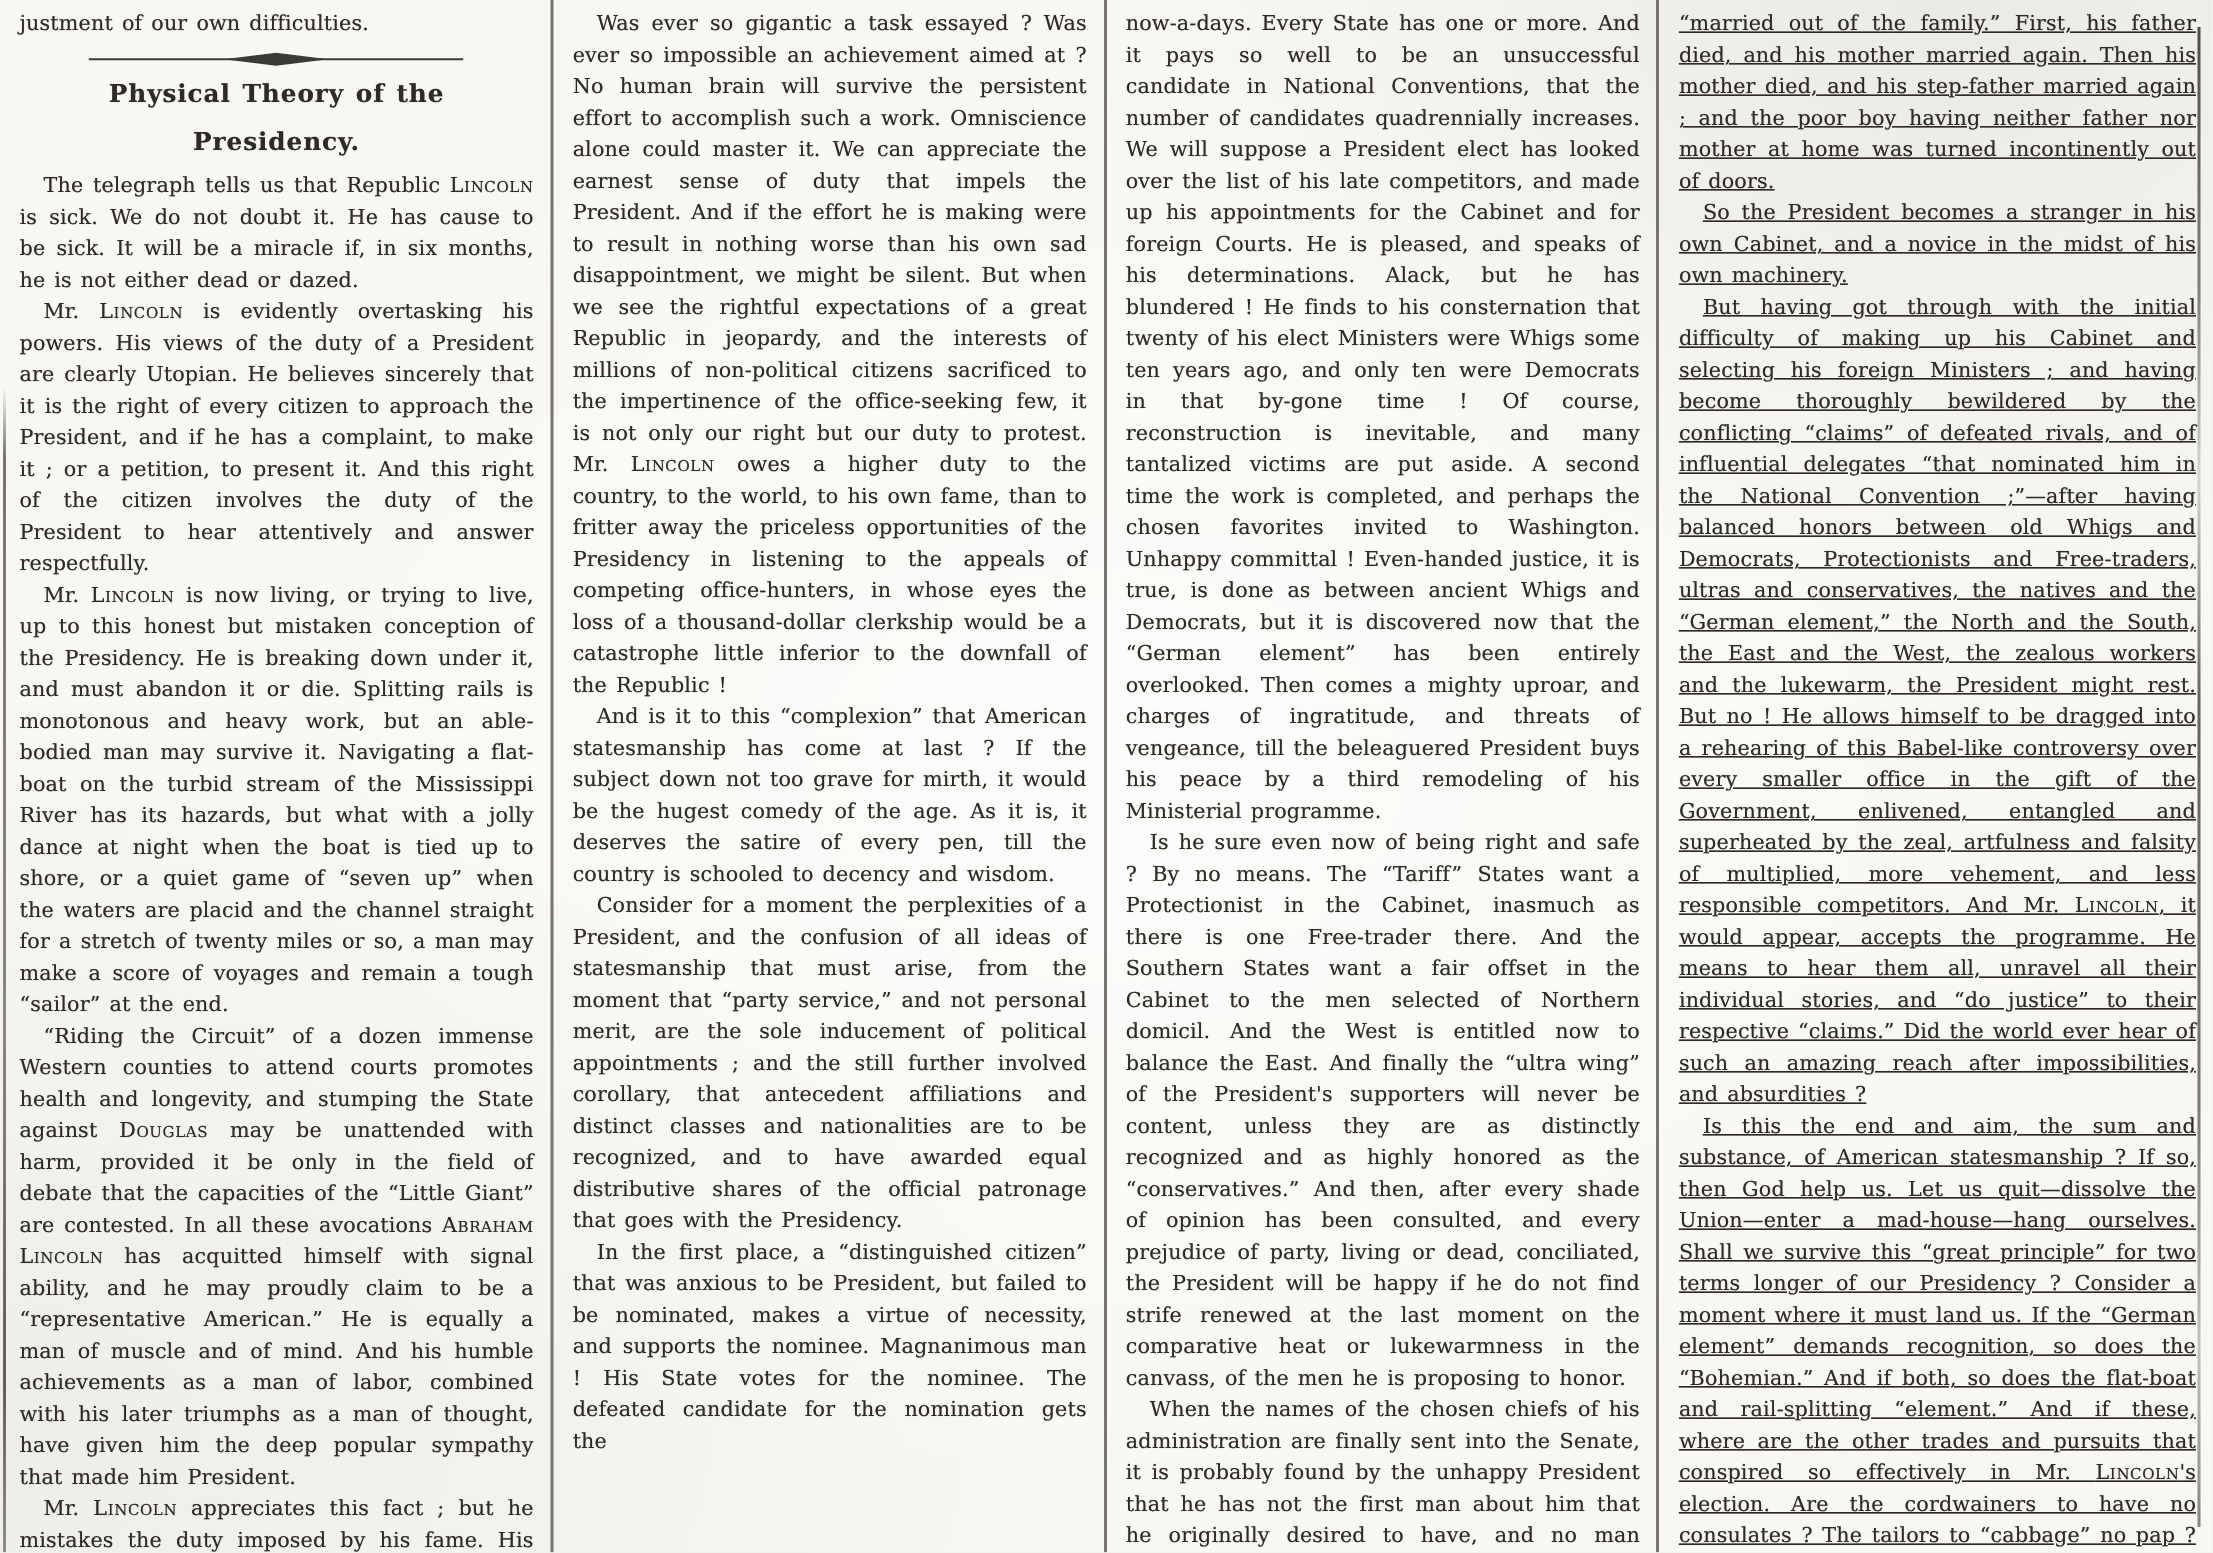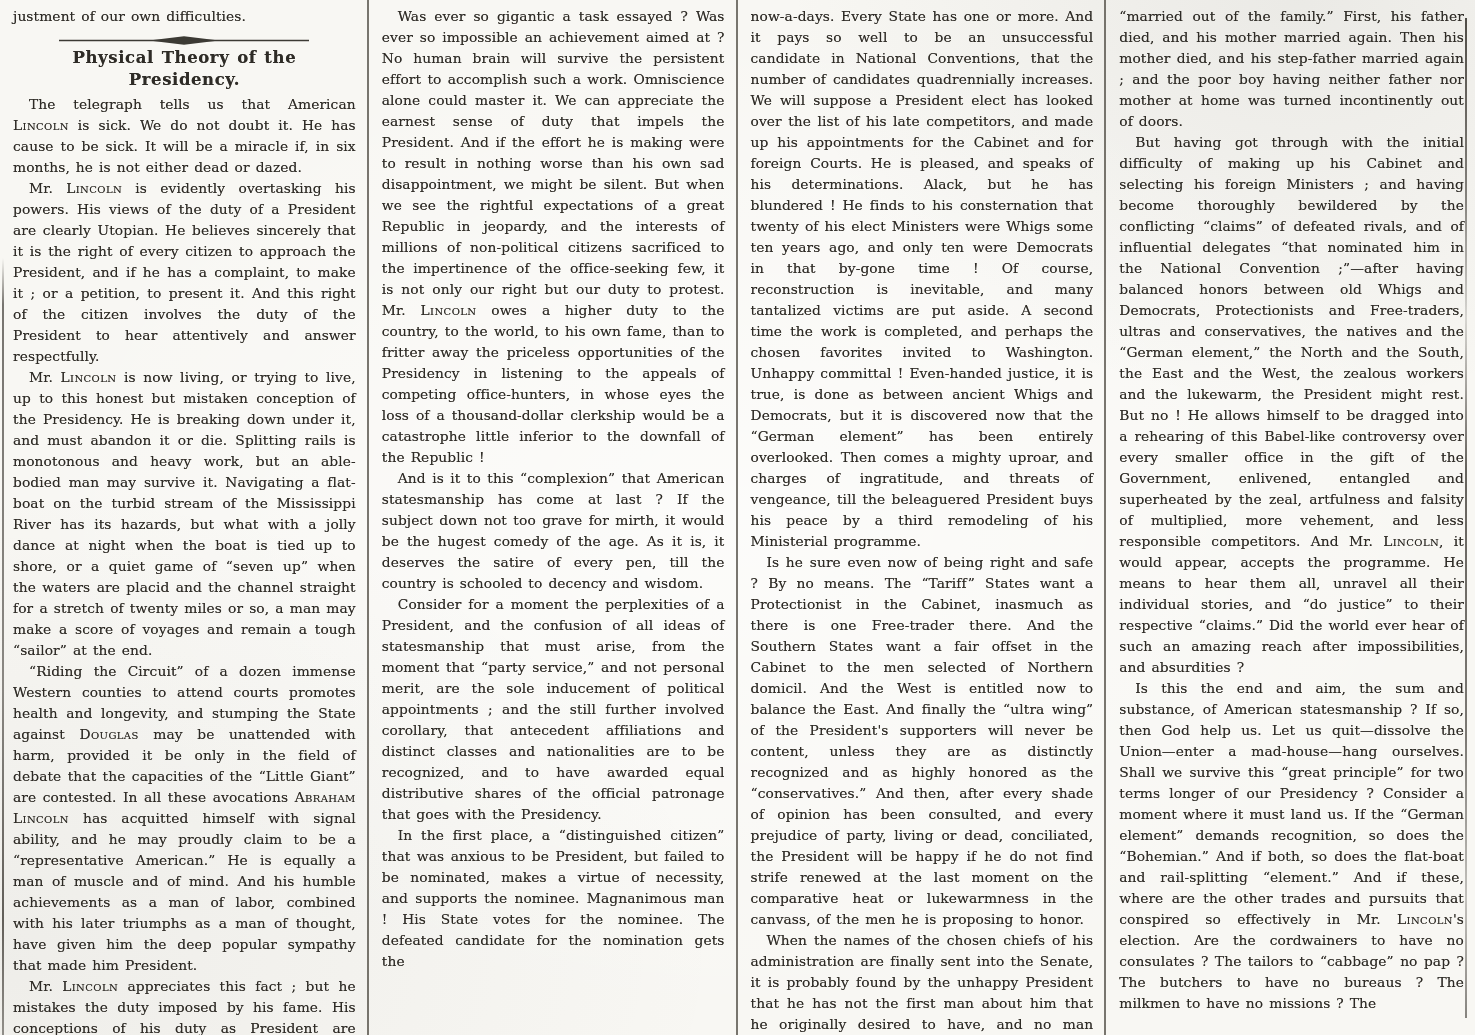--- a/index.html
+++ b/index.html
@@ -28,32 +28,32 @@
     padding:6px 11px 6px 13px;
     border-right:2px solid rgba(70,66,58,0.72);
     overflow:hidden;
     text-align:justify;
     font-size:13.8px;
     line-height:21px;
     letter-spacing:0.1px;
     word-spacing:1.5px;
     text-shadow:0 0 0.5px rgba(40,36,30,0.55);
   }
-  .col:last-child{border-right:none;}
+  .col:last-child{border-right:none;text-decoration:underline;}
   p{margin:0;}
   p.para{text-indent:16px;}
   p.fragment{text-indent:0;}
   h2.heading{
     margin:1px 0 3px 0;
     font-size:16.5px;
     font-weight:bold;
     text-align:center;
     text-indent:0;
     letter-spacing:0.6px;
-    line-height:22px;
+    line-height:32px;
   }
   .divider{
     margin:4px auto 5px auto;
     width:250px;height:11px;
     display:block;
   }
   .run-i{}
   .run-sc{font-variant:small-caps;letter-spacing:0.4px;}
   .edge-rule{position:absolute;width:2px;pointer-events:none;}
   .edge-rule-left{
@@ -75,38 +75,39 @@
 
 <div class="sheet">
   <div class="cols" id="columns">
       <div class="col">
         <p class="fragment"><span>justment of our own difficulties.</span></p>
         <div class="divider"><svg width="250" height="11" viewBox="0 0 250 11" xmlns="http://www.w3.org/2000/svg">
             <line x1="0" y1="5.5" x2="250" y2="5.5" stroke="#3c3a34" stroke-width="1.4"></line>
             <polygon points="90,5.5 125,1.2 160,5.5 125,9.8" fill="#3c3a34"></polygon>
           </svg></div>
         <h2 class="heading"><span>Physical Theory of the Presidency.</span></h2>
-        <p class="para"><span>The telegraph tells us that American </span><span class="run-sc">Lincoln</span><span> is sick. We do not doubt it. He has cause to be sick. It will be a miracle if, in six months, he is not either dead or dazed.</span></p>
+        <p class="para"><span>The telegraph tells us that Republic </span><span class="run-sc">Lincoln</span><span> is sick. We do not doubt it. He has cause to be sick. It will be a miracle if, in six months, he is not either dead or dazed.</span></p>
         <p class="para"><span>Mr. </span><span class="run-sc">Lincoln</span><span> is evidently overtasking his powers. His views of the duty of a President are clearly Utopian. He believes sincerely that it is the right of every citizen to approach the President, and if he has a complaint, to make it ; or a petition, to present it. And this right of the citizen involves the duty of the President to hear attentively and answer respectfully.</span></p>
         <p class="para"><span>Mr. </span><span class="run-sc">Lincoln</span><span> is now living, or trying to live, up to this honest but mistaken conception of the Presidency. He is breaking down under it, and must abandon it or die. Splitting rails is monotonous and heavy work, but an able-bodied man may survive it. Navigating a flat-boat on the turbid stream of the Mississippi River has its hazards, but what with a jolly dance at night when the boat is tied up to shore, or a quiet game of “seven up” when the waters are placid and the channel straight for a stretch of twenty miles or so, a man may make a score of voyages and remain a tough “sailor” at the end.</span></p>
         <p class="para"><span>“Riding the Circuit” of a dozen immense Western counties to attend courts promotes health and longevity, and stumping the State against </span><span class="run-sc">Douglas</span><span> may be unattended with harm, provided it be only in the field of debate that the capacities of the “Little Giant” are contested. In all these avocations </span><span class="run-sc">Abraham Lincoln</span><span> has acquitted himself with signal ability, and he may proudly claim to be a “representative American.” He is equally a man of muscle and of mind. And his humble achievements as a man of labor, combined with his later triumphs as a man of thought, have given him the deep popular sympathy that made him President.</span></p>
         <p class="para"><span>Mr. </span><span class="run-sc">Lincoln</span><span> appreciates this fact ; but he mistakes the duty imposed by his fame. His conceptions of his duty as President are radically wrong. He hears every complaint that comes up to Washington. He allows every petition to be presented to him. He endeavors to make himself acquainted with the merits of every contest for office that occurs, from Maine to California.</span></p>
       </div>
       <div class="col">
         <p class="para"><span>Was ever so gigantic a task essayed ? Was ever so impossible an achievement aimed at ? No human brain will survive the persistent effort to accomplish such a work. Omniscience alone could master it. We can appreciate the earnest sense of duty that impels the President. And if the effort he is making were to result in nothing worse than his own sad disappointment, we might be silent. But when we see the rightful expectations of a great Republic in jeopardy, and the interests of millions of non-political citizens sacrificed to the impertinence of the office-seeking few, it is not only our right but our duty to protest. Mr. </span><span class="run-sc">Lincoln</span><span> owes a higher duty to the country, to the world, to his own fame, than to fritter away the priceless opportunities of the Presidency in listening to the appeals of competing office-hunters, in whose eyes the loss of a thousand-dollar clerkship would be a catastrophe little inferior to the downfall of the Republic !</span></p>
         <p class="para"><span>And is it to this “complexion” that American statesmanship has come at last ? If the subject down not too grave for mirth, it would be the hugest comedy of the age. As it is, it deserves the satire of every pen, till the country is schooled to decency and wisdom.</span></p>
         <p class="para"><span>Consider for a moment the perplexities of a President, and the confusion of all ideas of statesmanship that must arise, from the moment that “party service,” and not personal merit, are the sole inducement of political appointments ; and the still further involved corollary, that antecedent affiliations and distinct classes and nationalities are to be recognized, and to have awarded equal distributive shares of the official patronage that goes with the Presidency.</span></p>
         <p class="para"><span>In the first place, a “distinguished citizen” that was anxious to be President, but failed to be nominated, makes a virtue of necessity, and supports the nominee. Magnanimous man ! His State votes for the nominee. The defeated candidate for the nomination gets the </span></p>
       </div>
       <div class="col">
         <p class="fragment"><span>now-a-days. Every State has one or more. And it pays so well to be an unsuccessful candidate in National Conventions, that the number of candidates quadrennially increases. We will suppose a President elect has looked over the list of his late competitors, and made up his appointments for the Cabinet and for foreign Courts. He is pleased, and speaks of his determinations. Alack, but he has blundered ! He finds to his consternation that twenty of his elect Ministers were </span><span class="run-i">Whigs</span><span> some ten years ago, and only ten were </span><span class="run-i">Democrats</span><span> in that by-gone time ! Of course, reconstruction is inevitable, and many tantalized victims are put aside. A second time the work is completed, and perhaps the chosen favorites invited to Washington. Unhappy committal ! Even-handed justice, it is true, is done as between ancient Whigs and Democrats, but it is discovered now that the “German element” has been entirely overlooked. Then comes a mighty uproar, and charges of ingratitude, and threats of vengeance, till the beleaguered President buys his peace by a third remodeling of his Ministerial programme.</span></p>
         <p class="para"><span>Is he sure even now of being right and safe ? By no means. The “Tariff” States want a Protectionist in the Cabinet, inasmuch as there is one Free-trader there. And the Southern States want a fair offset in the Cabinet to the men selected of Northern domicil. And the West is entitled now to balance the East. And finally the “ultra wing” of the President's supporters will never be content, unless they are as distinctly recognized and as highly honored as the “conservatives.” And then, after every shade of opinion has been consulted, and every prejudice of party, living or dead, conciliated, the President will be happy if he do not find strife renewed at the last moment on the comparative heat or lukewarmness in the canvass, of the men he is proposing to honor.</span></p>
         <p class="para"><span>When the names of the chosen chiefs of his administration are finally sent into the Senate, it is probably found by the unhappy President that he has not the first man about him that he originally desired to have, and no man goes abroad to represent his Government exactly where in his better judgment he would have sent him. He finds himself in the condition of the orphan who complained that he had been</span></p>
       </div>
       <div class="col">
         <p class="fragment"><span>“married out of the family.” First, his father died, and his mother married again. Then his mother died, and his step-father married again ; and the poor boy having neither father nor mother at home was turned incontinently out of doors.</span></p>
+        <p class="para"><span>So the President becomes a stranger in his own Cabinet, and a novice in the midst of his own machinery.</span></p>
         <p class="para"><span>But having got through with the initial difficulty of making up his Cabinet and selecting his foreign Ministers ; and having become thoroughly bewildered by the conflicting “claims” of defeated rivals, and of influential delegates “that nominated him in the National Convention ;”—after having balanced honors between old Whigs and Democrats, Protectionists and Free-traders, ultras and conservatives, the natives and the “German element,” the North and the South, the East and the West, the zealous workers and the lukewarm, the President might rest. But no ! He allows himself to be dragged into a rehearing of this Babel-like controversy over every smaller office in the gift of the Government, enlivened, entangled and superheated by the zeal, artfulness and falsity of multiplied, more vehement, and less responsible competitors. And Mr. </span><span class="run-sc">Lincoln</span><span>, it would appear, accepts the programme. He means to hear them all, unravel all their individual stories, and “do justice” to their respective “claims.” Did the world ever hear of such an amazing reach after impossibilities, and absurdities ?</span></p>
         <p class="para"><span>Is this the end and aim, the sum and substance, of American statesmanship ? If so, then God help us. Let us quit—dissolve the Union—enter a mad-house—hang ourselves. Shall we survive this “great principle” for two terms longer of our Presidency ? Consider a moment where it must land us. If the “German element” demands recognition, so does the “Bohemian.” And if both, so does the flat-boat and rail-splitting “element.” And if these, where are the other trades and pursuits that conspired so effectively in Mr. </span><span class="run-sc">Lincoln</span><span>'s election. Are the cordwainers to have no consulates ? The tailors to “cabbage” no pap ? The butchers to have no bureaus ? The milkmen to have no missions ? The </span></p>
       </div>
     </div>
   <div class="edge-rule edge-rule-left"></div>
   <div class="edge-rule edge-rule-right"></div>
 </div>
 
 </body></html>

